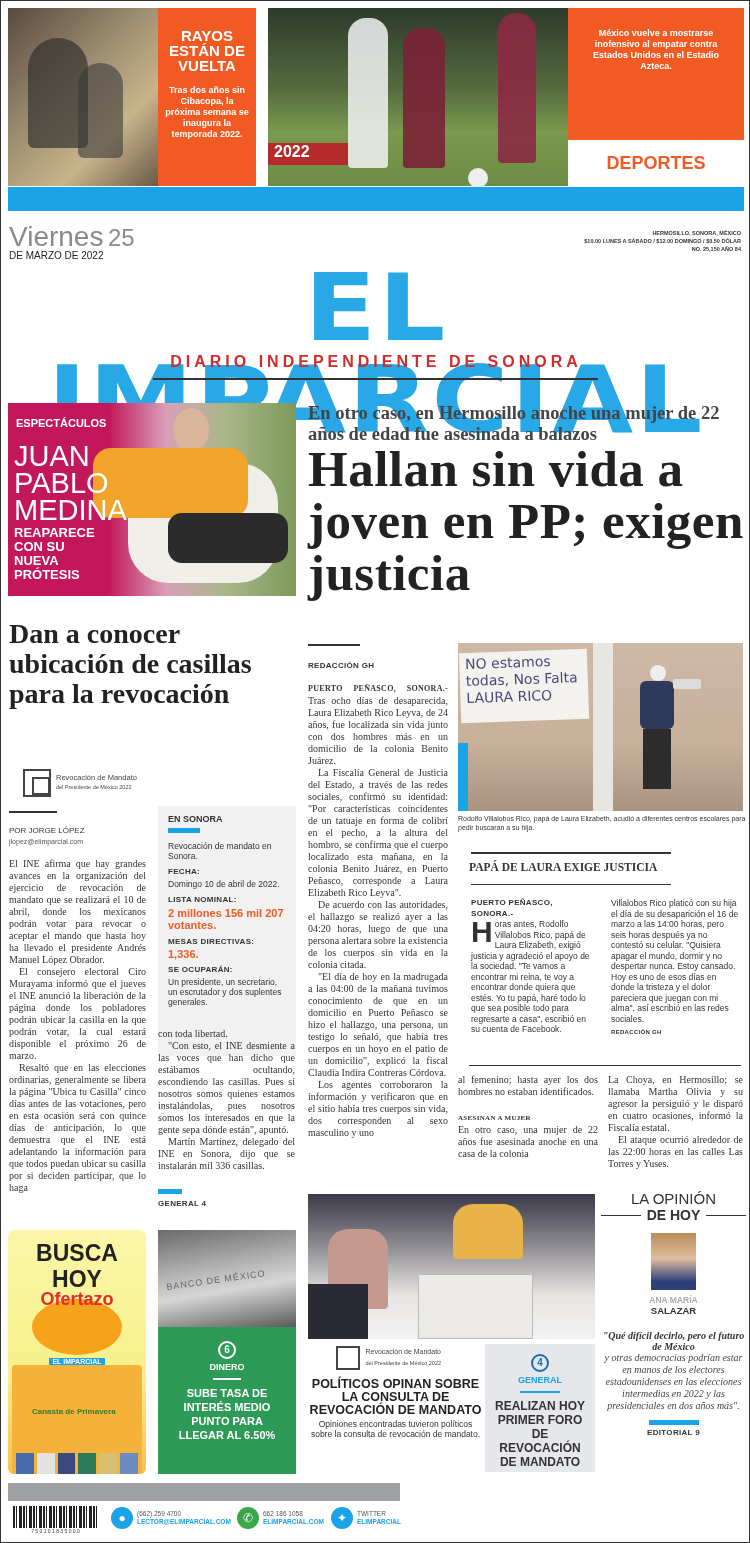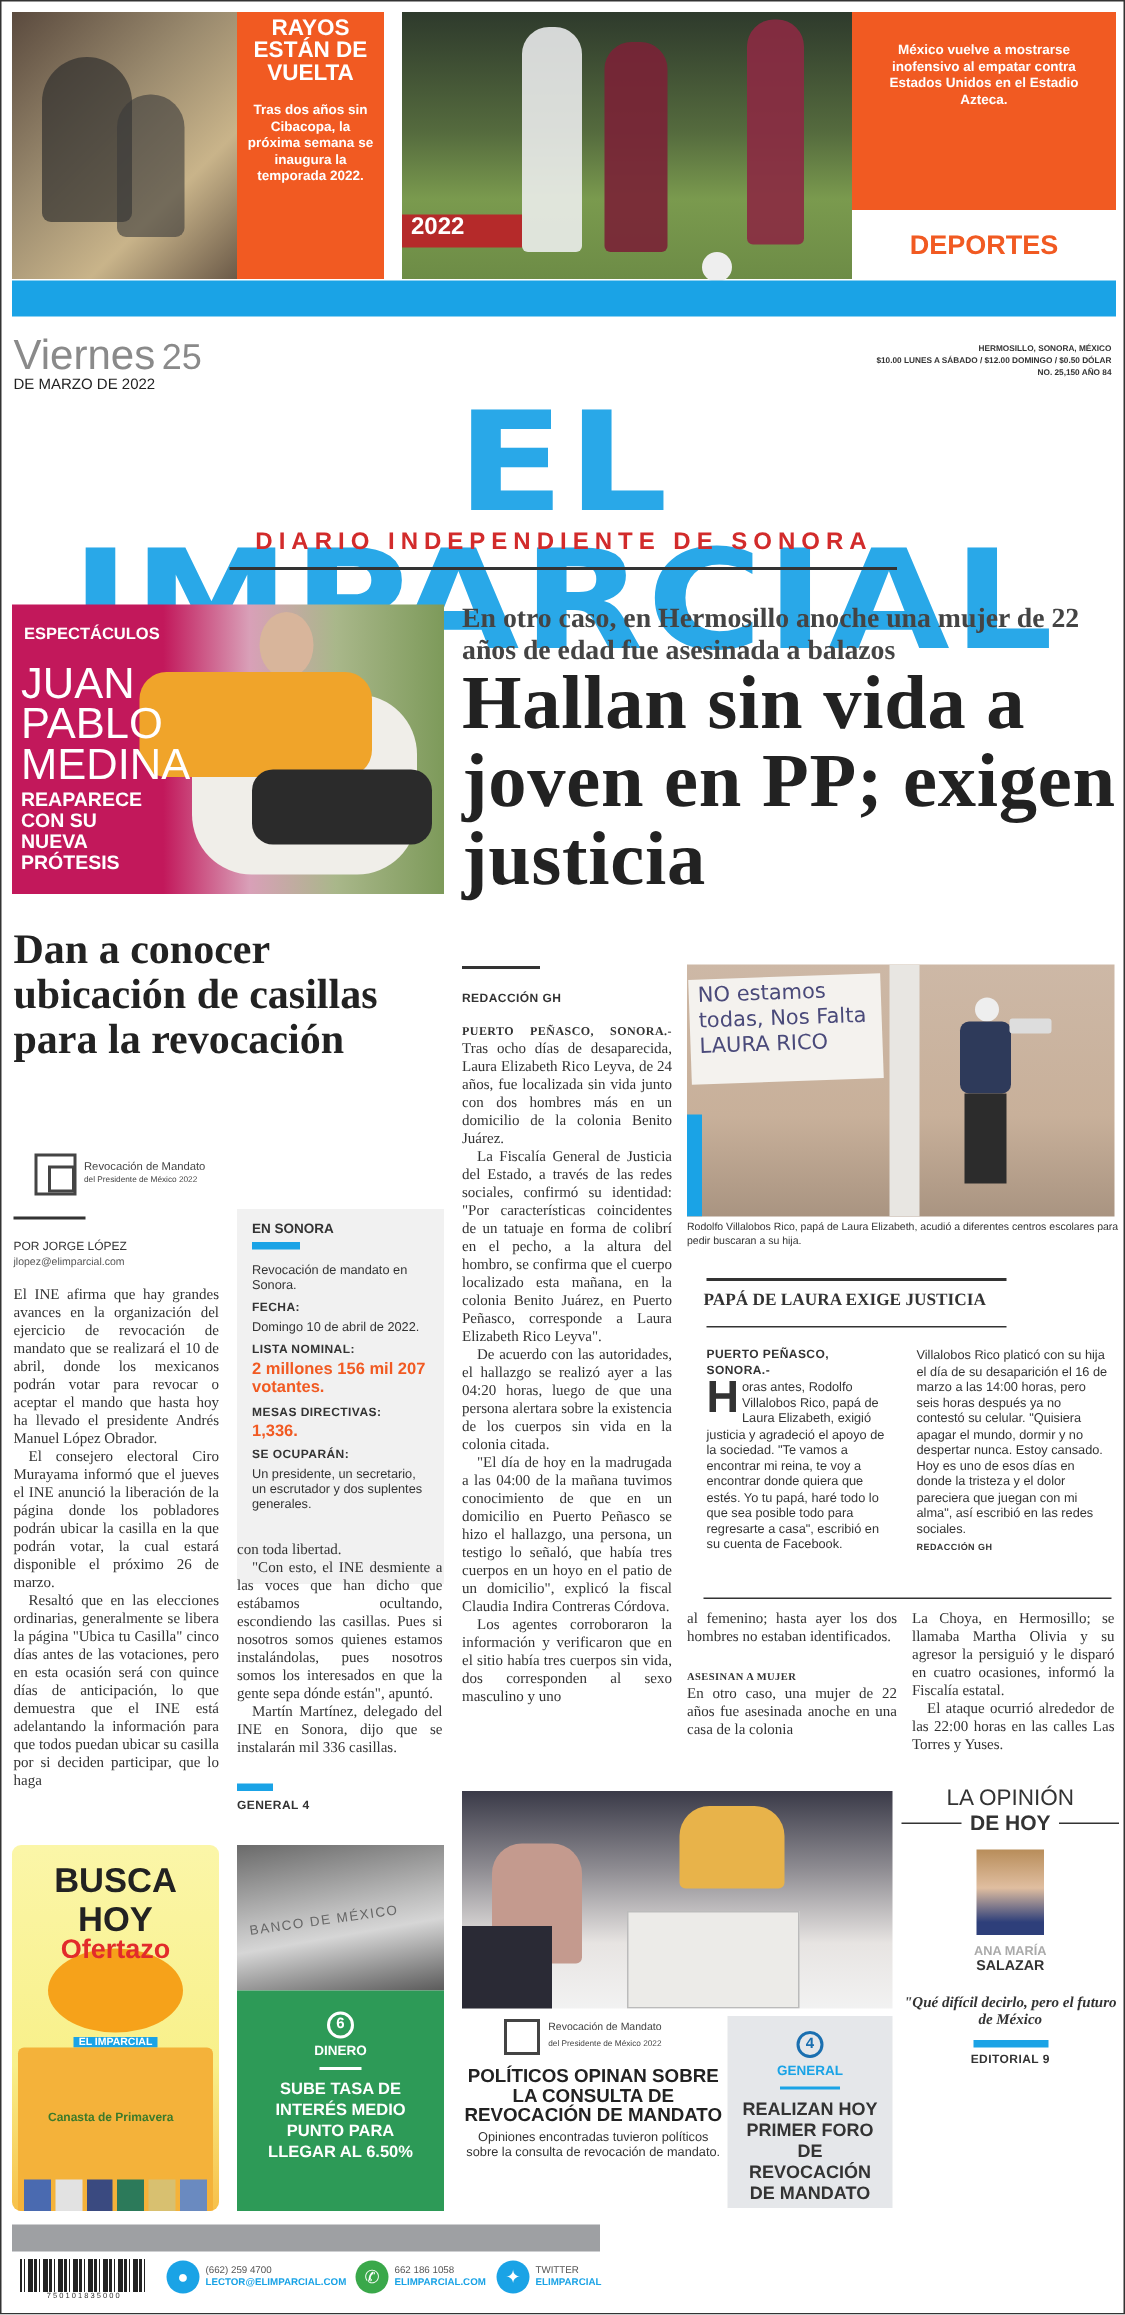--- a/index.html
+++ b/index.html
@@ -31,21 +31,21 @@
 </style>
 </head>
 <body>
 
 <div class="page">
 
   <div class="abs promo-photo" style="left:7px;top:7px;width:150px;height:178px;">
     <div class="abs" style="left:20px;top:30px;width:60px;height:110px;background:#2b2b2b;border-radius:30px 30px 6px 6px;opacity:.65;"></div>
     <div class="abs" style="left:70px;top:55px;width:45px;height:95px;background:#3a3a3a;border-radius:22px 22px 6px 6px;opacity:.6;"></div>
   </div>
-  <div class="abs orange" style="left:157px;top:7px;width:98px;height:178px;padding:3px 6px;">
+  <div class="abs orange" style="left:157px;top:7px;width:98px;height:178px;padding:20px 6px;">
     <div style="font-weight:bold;font-size:15px;line-height:15px;">RAYOS ESTÁN DE VUELTA</div>
     <div style="font-size:9px;line-height:11px;margin-top:12px;font-weight:bold;">Tras dos años sin Cibacopa, la próxima semana se inaugura la temporada 2022.</div>
   </div>
   <div class="abs promo-photo2" style="left:267px;top:7px;width:300px;height:178px;">
     <div class="abs" style="left:80px;top:10px;width:40px;height:150px;background:#f2f2f5;border-radius:18px 18px 4px 4px;opacity:.85;"></div>
     <div class="abs" style="left:135px;top:20px;width:42px;height:140px;background:#7a2236;border-radius:18px 18px 4px 4px;opacity:.9;"></div>
     <div class="abs" style="left:230px;top:5px;width:38px;height:150px;background:#8b2a42;border-radius:18px 18px 4px 4px;opacity:.9;"></div>
     <div class="abs" style="left:0;top:135px;width:80px;height:22px;background:#b52a2a;color:#fff;font-weight:bold;font-size:16px;padding-left:6px;">2022</div>
     <div class="abs" style="left:200px;top:160px;width:20px;height:20px;border-radius:50%;background:#eee;"></div>
   </div>
@@ -238,20 +238,21 @@
     <div style="font-size:15px;color:#333;line-height:16px;">LA OPINIÓN</div>
     <div style="display:flex;align-items:center;gap:6px;">
       <div style="flex:1;height:1px;background:#333;"></div>
       <div style="font-size:14px;font-weight:bold;color:#333;">DE HOY</div>
       <div style="flex:1;height:1px;background:#333;"></div>
     </div>
     <div style="margin:10px auto 0;width:45px;height:57px;background:linear-gradient(180deg,#b88d5a 0%,#e0bea0 45%,#2e3f7a 85%);"></div>
     <div style="font-size:8.5px;color:#aaa;font-weight:bold;margin-top:5px;">ANA MARÍA</div>
     <div style="font-size:9.5px;color:#333;font-weight:bold;">SALAZAR</div>
     <div class="serif" style="font-size:10px;font-weight:bold;font-style:italic;line-height:11px;margin-top:14px;color:#333;">"Qué difícil decirlo, pero el futuro de México</div>
+    <div class="serif" style="font-size:10px;font-style:italic;line-height:12px;color:#444;">y otras democracias podrían estar en manos de los electores estadounidenses en las elecciones intermedias en 2022 y las presidenciales en dos años más".</div>
     <div class="cyan-chip" style="width:50px;margin:8px auto 3px;"></div>
     <div class="kicker">EDITORIAL 9</div>
   </div>
 
   <div class="abs" style="left:7px;top:1482px;width:392px;height:18px;background:#9ea0a3;"></div>
   <div class="abs" style="left:12px;top:1505px;width:85px;height:30px;">
     <div style="height:22px;background:repeating-linear-gradient(90deg,#222 0 2px,#fff 2px 3px,#222 3px 4px,#fff 4px 6px,#222 6px 9px,#fff 9px 10px);"></div>
     <div style="font-size:5px;color:#333;text-align:center;">7 5 0 1 0 1 8 3 5 0 0 0</div>
   </div>
   <div class="abs" style="left:110px;top:1506px;display:flex;align-items:center;gap:4px;">

